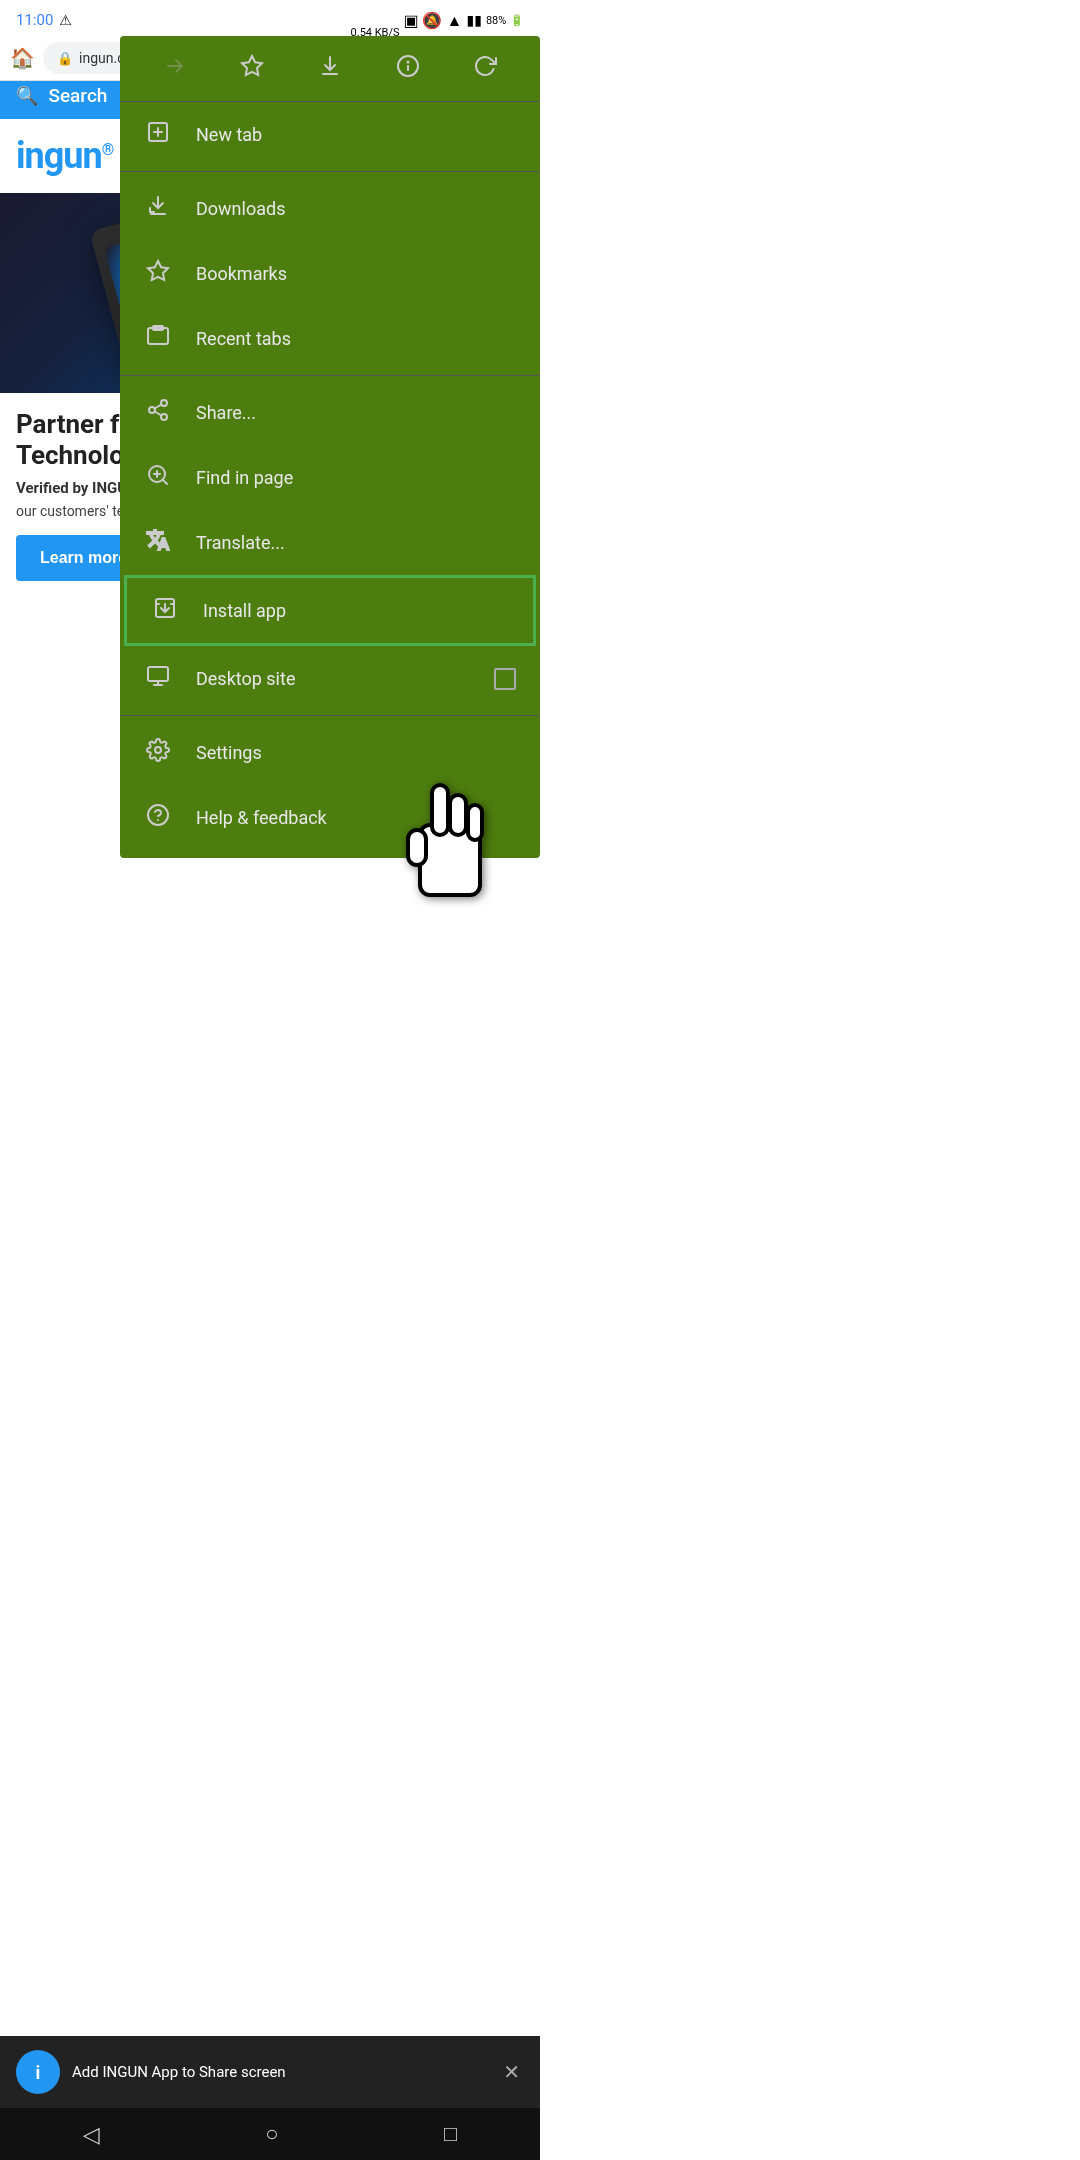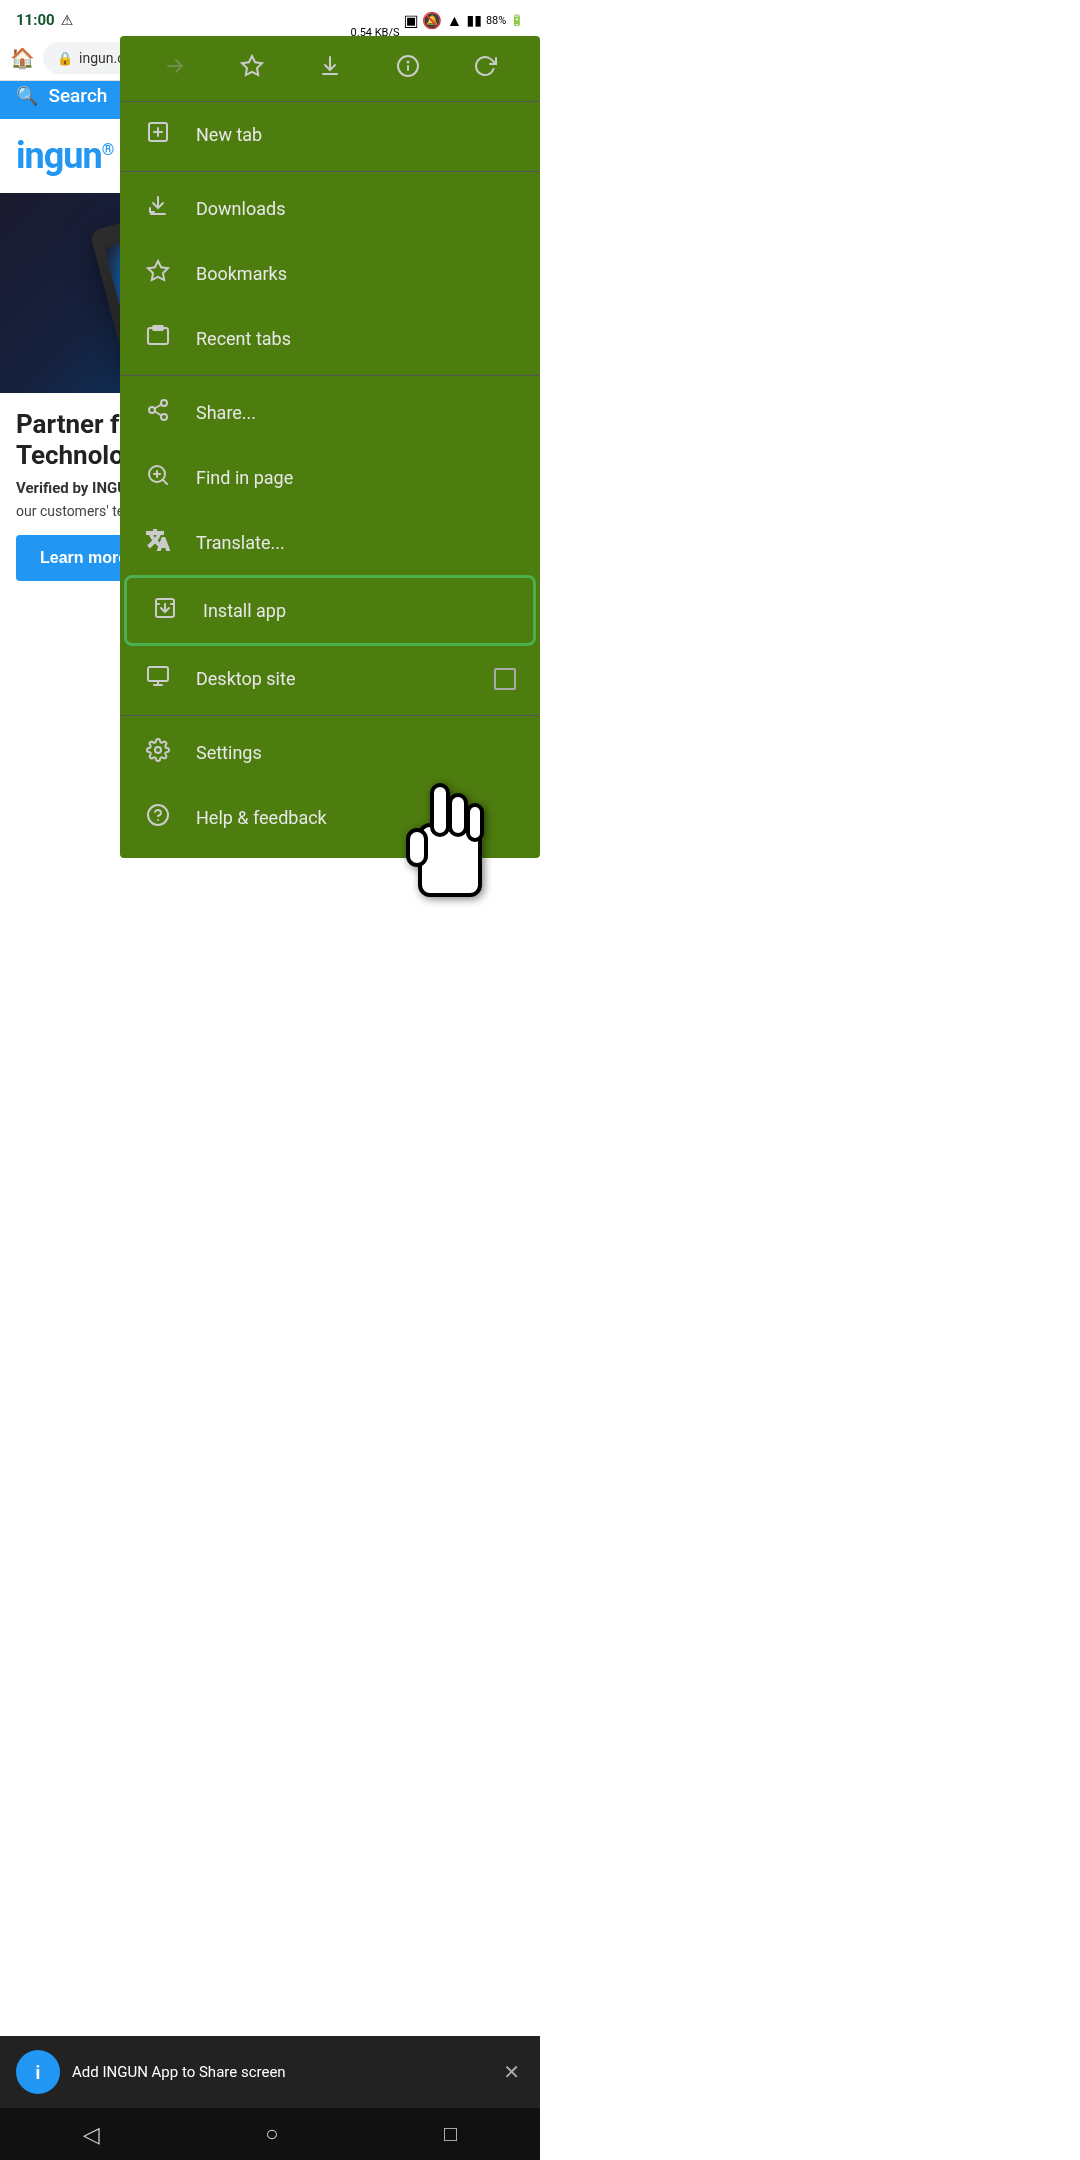--- a/index.html
+++ b/index.html
@@ -19,22 +19,22 @@
       display: flex;
       justify-content: space-between;
       align-items: center;
       padding: 8px 16px 4px;
       height: 36px;
       position: relative;
       z-index: 1;
     }
     .status-time {
       font-size: 15px;
-      font-weight: 700;
-      color: #14532d;
+      font-weight: 400;
+      color: #3b82f6;
     }
     .status-icons {
       display: flex;
       align-items: center;
       gap: 4px;
       font-size: 12px;
       color: #000;
     }
     .status-icons span { font-size: 11px; }
 
@@ -215,21 +215,21 @@
 
     .menu-divider {
       height: 1px;
       background: #555;
       margin: 4px 0;
     }
 
     
     .menu-item.install-app {
       border: 3px solid #4caf50;
-      border-radius: 8px;
+      border-radius: 0;
       margin: 0 4px;
     }
     .desktop-checkbox {
       width: 22px;
       height: 22px;
       border: 2px solid #aaa;
       border-radius: 2px;
       margin-left: auto;
     }
 

